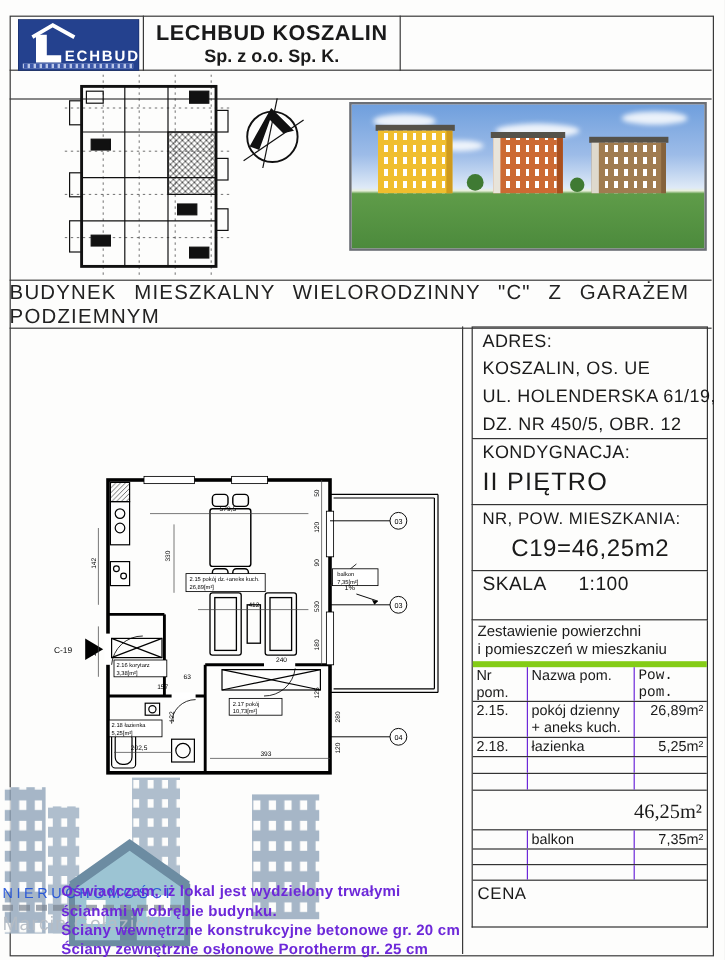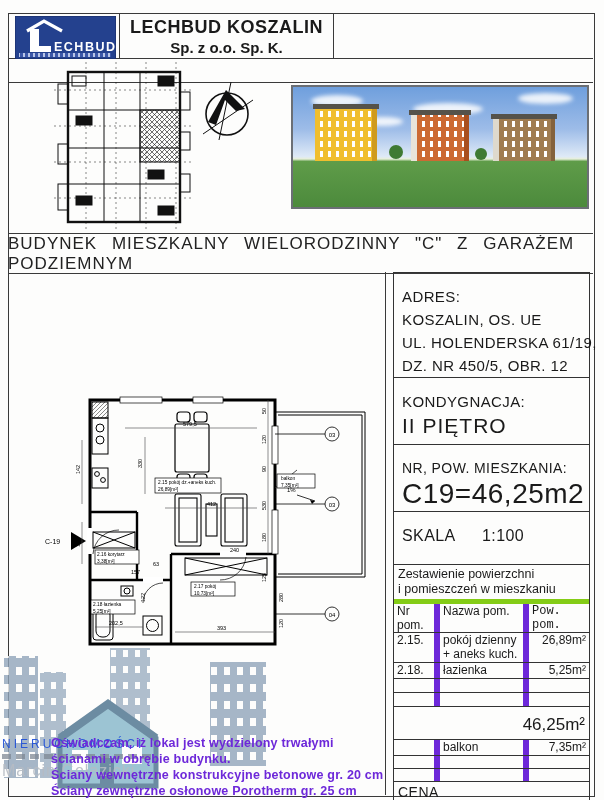--- a/index.html
+++ b/index.html
@@ -24,33 +24,33 @@
   .bldg .body{position:absolute;inset:0;}
   .roofline{position:absolute;left:-4%;top:-5px;width:108%;height:5px;background:#55524a;}
 
   
   .banner{position:absolute;left:8px;top:233px;width:585px;height:39px;border-top:1px solid #3a3a3a;
           border-bottom:1px solid #3a3a3a;display:flex;align-items:center;justify-content:center;
           font-size:17px;letter-spacing:1px;word-spacing:9px;color:#222;}
 
   
   .rcol{position:absolute;left:385px;top:272px;width:209px;height:523px;border-left:1px solid #3a3a3a;}
-  .rsec{margin:0 5px 0 7px;border:1px solid #333;border-top:none;padding:12px 0 4px 8px;}
+  .rsec{margin:0 5px 0 7px;border:1px solid #333;border-top:none;padding:0 0 4px 8px;}
   .rsec.first{border-top:1px solid #333;}
   .cadtxt{font-size:15px;letter-spacing:.4px;line-height:23px;white-space:nowrap;}
   .big22{font-size:21px;letter-spacing:1px;line-height:26px;}
-  .big24{font-size:28px;letter-spacing:.5px;line-height:27px;}
+  .big24{font-size:20px;letter-spacing:.5px;line-height:27px;margin-left:24px;}
 
   .ptable{margin:0 5px 0 7px;border:1px solid #333;border-top:none;font-size:12px;}
   .ptitle{padding:2px 4px;border-bottom:5px solid #84cc16;line-height:15px;font-size:12.5px;}
   .prow{display:grid;grid-template-columns:46px 1fr 60px;border-bottom:1px solid #333;min-height:15px;}
-  .prow>div{padding:0 3px;border-right:6px solid #6d28d9;line-height:14px;}
+  .prow>div{padding:0 3px;border-right:1px solid #6d28d9;line-height:14px;}
   .prow>div:last-child{border-right:none;text-align:right;}
   .prow.hdr>div:last-child{text-align:left;font-family:Liberation Mono, monospace;}
-  .ptotal{border-bottom:1px solid #333;text-align:right;font-size:17px;padding:8px 4px 4px 0;}
+  .ptotal{border-bottom:1px solid #333;text-align:right;font-size:17px;padding:8px 4px 4px 0;font-family:Liberation Serif, serif;}
   .pcena{border-top:1px solid #333;height:34px;font-size:14px;padding:2px 4px;letter-spacing:.5px;}
 
   
   .plan{position:absolute;left:25px;top:382px;width:355px;height:300px;}
   .plan svg{width:100%;height:100%;}
   .overview{position:absolute;left:42px;top:62px;width:162px;height:172px;}
   .compass{position:absolute;left:197px;top:80px;width:62px;height:66px;}
 
   
   .wm{position:absolute;left:0;top:646px;width:310px;height:154px;pointer-events:none;}

